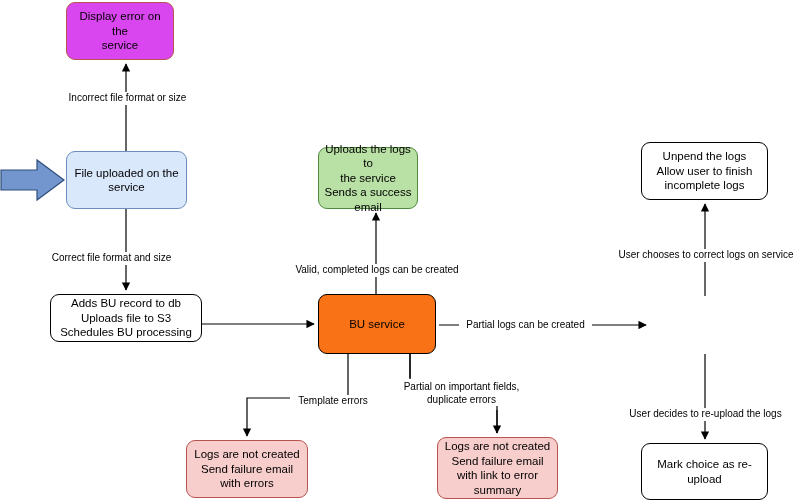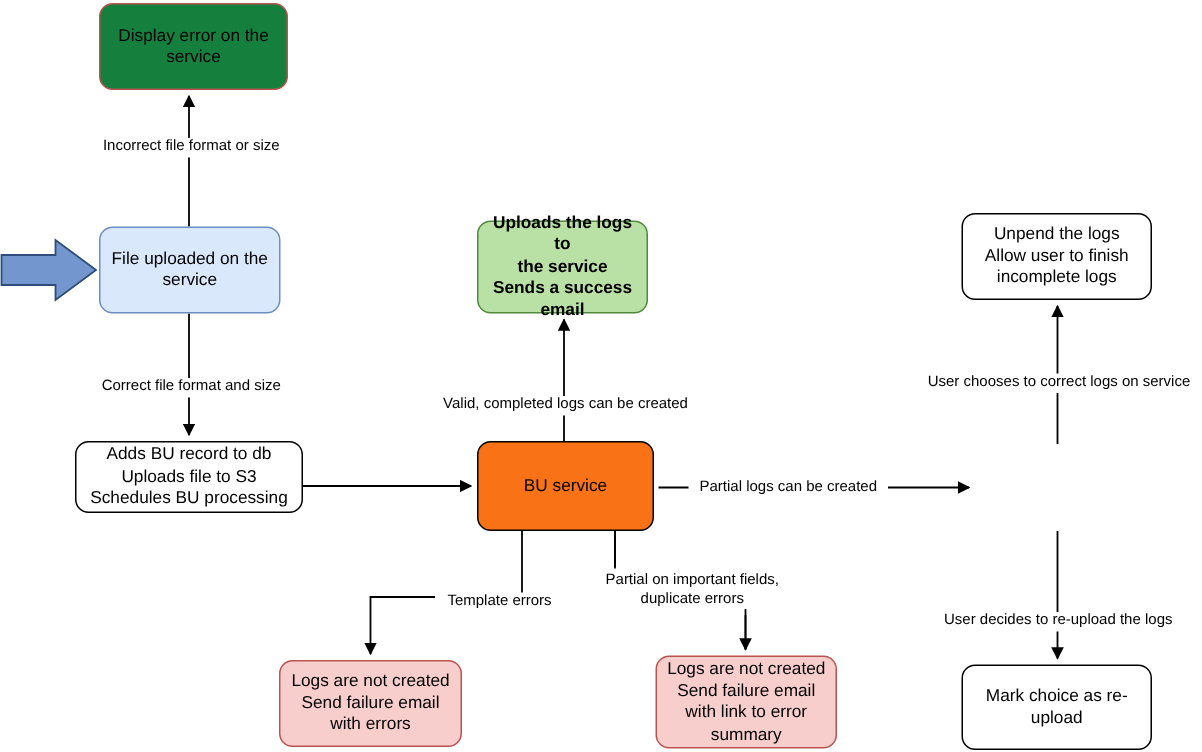--- a/index.html
+++ b/index.html
@@ -82,31 +82,31 @@
 
     <path d="M 410 354 L 410 378 M 497 406 L 497 433" fill="none" stroke="#000000" stroke-width="1.2"></path>
     <line x1="497" y1="410" x2="497" y2="433" stroke="#000000" stroke-width="1.2" marker-end="url(#arrow)"></line>
     <line x1="410" y1="354" x2="410" y2="379" stroke="#000000" stroke-width="1.2"></line>
 
     <line x1="705" y1="296" x2="705" y2="204" stroke="#000000" stroke-width="1.2" marker-end="url(#arrow)"></line>
 
     <line x1="705" y1="354" x2="705" y2="439" stroke="#000000" stroke-width="1.2" marker-end="url(#arrow)"></line>
   </svg>
 
-  <div class="node" style="left:66px;top:2px;width:126px;height:58px;background:#15803d;border-color:#b85450;">Display error on the
+  <div class="node" style="left:66px;top:2px;width:108px;height:58px;background:#d946ef;border-color:#b85450;">Display error on the
 service</div>
 
   <div class="node" style="left:66px;top:151px;width:121px;height:58px;background:#dae8fc;border-color:#6c8ebf;">File uploaded on the
 service</div>
 
   <div class="node" style="left:50px;top:294px;width:152px;height:48px;background:#ffffff;border-color:#000000;">Adds BU record to db
 Uploads file to S3
 Schedules BU processing</div>
 
-  <div class="node" style="left:318px;top:147px;width:114px;height:62px;background:#b9e0a5;border-color:#4f8a3d;font-weight:bold;">Uploads the logs to
+  <div class="node" style="left:318px;top:147px;width:100px;height:62px;background:#b9e0a5;border-color:#4f8a3d;">Uploads the logs to
 the service
 Sends a success
 email</div>
 
   <div class="node" style="left:318px;top:294px;width:118px;height:60px;background:#f97316;border-color:#000000;">BU service</div>
 
   <div class="node" style="left:186px;top:440px;width:122px;height:58px;background:#f8cecc;border-color:#b85450;">Logs are not created
 Send failure email
 with errors</div>
 
@@ -118,21 +118,21 @@
   <div class="node" style="left:641px;top:142px;width:127px;height:58px;background:#ffffff;border-color:#000000;">Unpend the logs
 Allow user to finish
 incomplete logs</div>
 
 
   <div class="node" style="left:641px;top:443px;width:127px;height:57px;background:#ffffff;border-color:#000000;">Mark choice as re-
 upload</div>
 
   <div class="edge-label" style="left:58px;top:92px;width:137px;">Incorrect file format or size</div>
 
-  <div class="edge-label" style="left:58px;top:252px;width:137px;">Correct file format and size</div>
+  <div class="edge-label" style="left:42px;top:252px;width:137px;">Correct file format and size</div>
 
   <div class="edge-label" style="left:286px;top:264px;width:180px;">Valid, completed logs can be created</div>
 
   <div class="edge-label" style="left:459px;top:319px;width:131px;">Partial logs can be created</div>
 
   <div class="edge-label left-align" style="left:290px;top:395px;width:84px;">Template errors</div>
 
   <div class="edge-label" style="left:394px;top:381px;width:133px;">Partial on important fields,
 duplicate errors</div>
 

